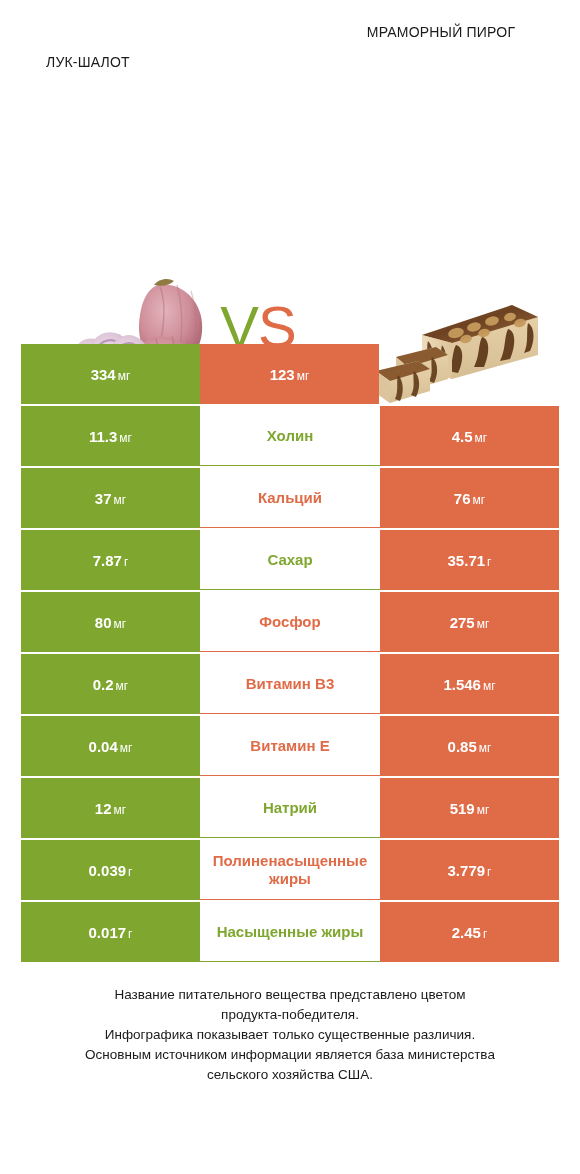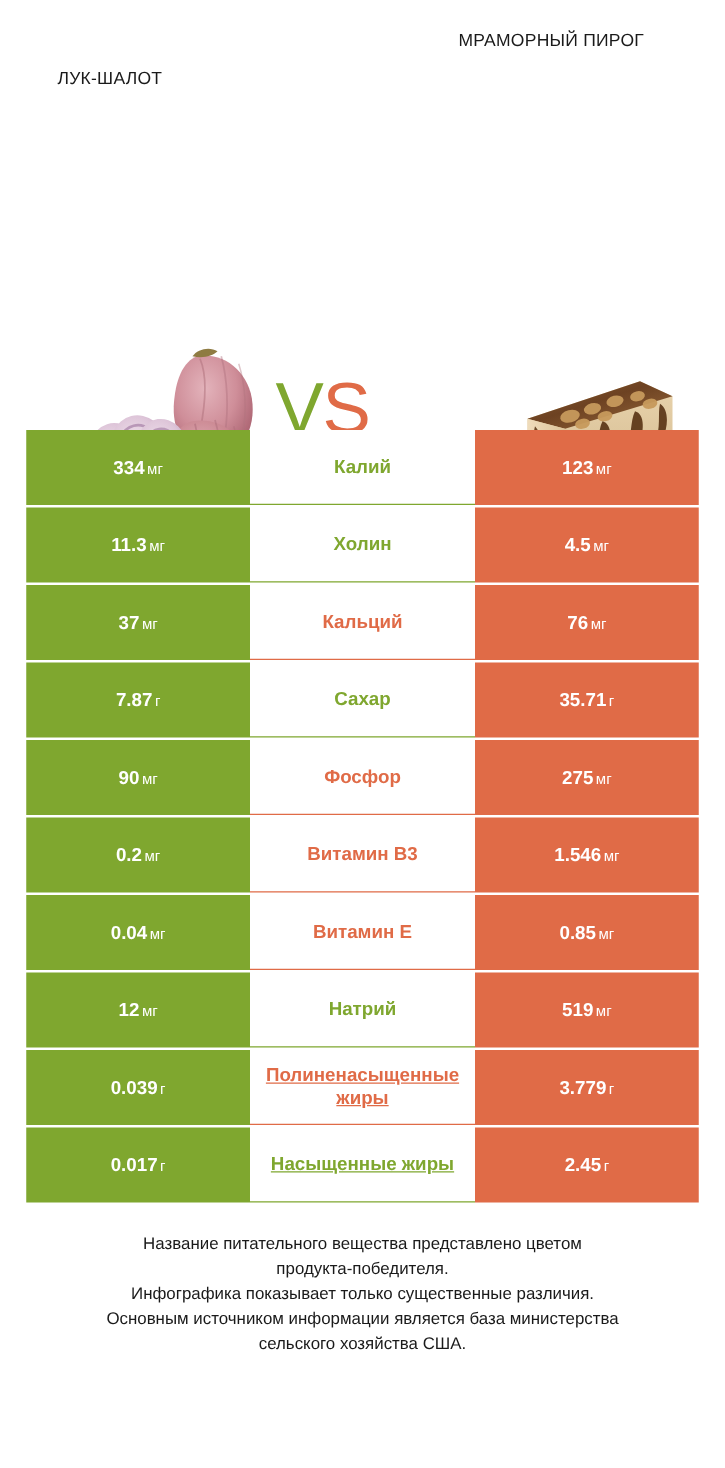--- a/index.html
+++ b/index.html
@@ -123,21 +123,21 @@
   .nutrient {
     font-size: 15px;
     font-weight: 700;
     line-height: 18px;
     white-space: nowrap;
   }
   .row.win-left  .nutrient { color: #7FA72F; }
   .row.win-right .nutrient { color: #E06B47; }
 
   
-  .nutrient.wrap { white-space: normal; text-decoration: underline; }
+  .nutrient.wrap { white-space: normal; }
 
   .value {
     font-size: 15px;
     font-weight: 700;
     white-space: nowrap;
   }
   .value .unit {
     font-size: 12px;
     font-weight: 400;
     margin-left: 2px;
@@ -295,23 +295,20 @@
     </svg>
   </div>
 </div>
 
 <div class="table">
 
   <div class="row win-left">
     <div class="cell-left">
       <span class="value"><span>334</span><span class="unit">мг</span></span>
     </div>
-    <div class="cell-mid">
-      <span class="nutrient">Калий</span>
-    </div>
     <div class="cell-right">
       <span class="value"><span>123</span><span class="unit">мг</span></span>
     </div>
   </div>
 
   <div class="row win-left">
     <div class="cell-left">
       <span class="value"><span>11.3</span><span class="unit">мг</span></span>
     </div>
     <div class="cell-mid">
@@ -341,21 +338,21 @@
     <div class="cell-mid">
       <span class="nutrient">Сахар</span>
     </div>
     <div class="cell-right">
       <span class="value"><span>35.71</span><span class="unit">г</span></span>
     </div>
   </div>
 
   <div class="row win-right">
     <div class="cell-left">
-      <span class="value"><span>90</span><span class="unit">мг</span></span>
+      <span class="value"><span>80</span><span class="unit">мг</span></span>
     </div>
     <div class="cell-mid">
       <span class="nutrient">Фосфор</span>
     </div>
     <div class="cell-right">
       <span class="value"><span>275</span><span class="unit">мг</span></span>
     </div>
   </div>
 
   <div class="row win-right">

